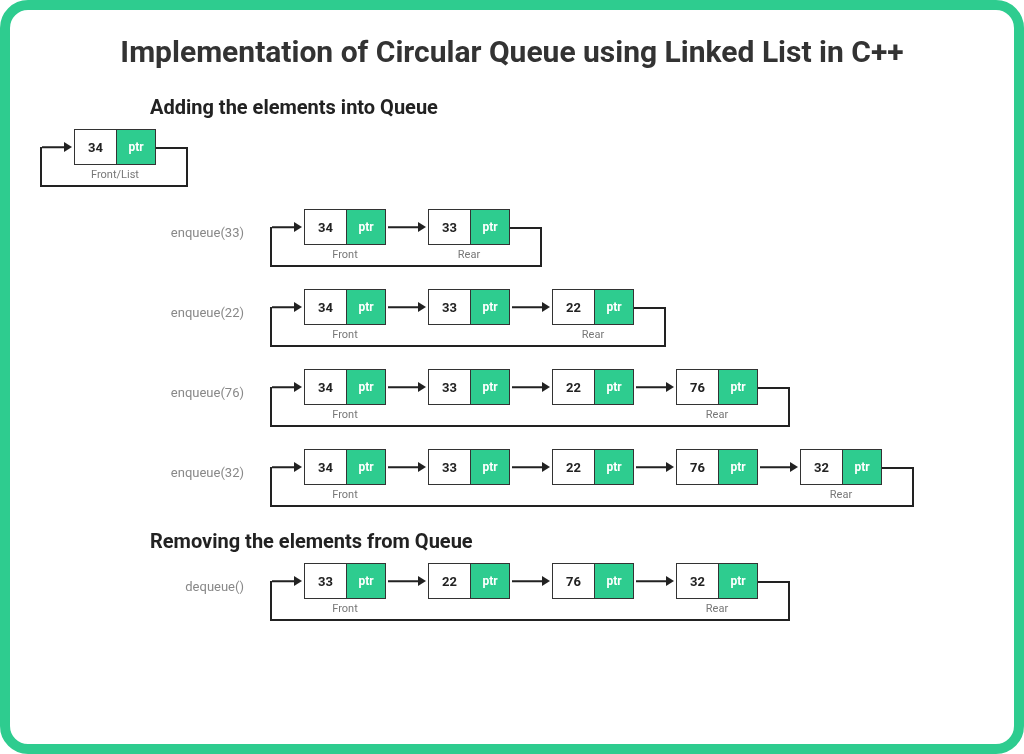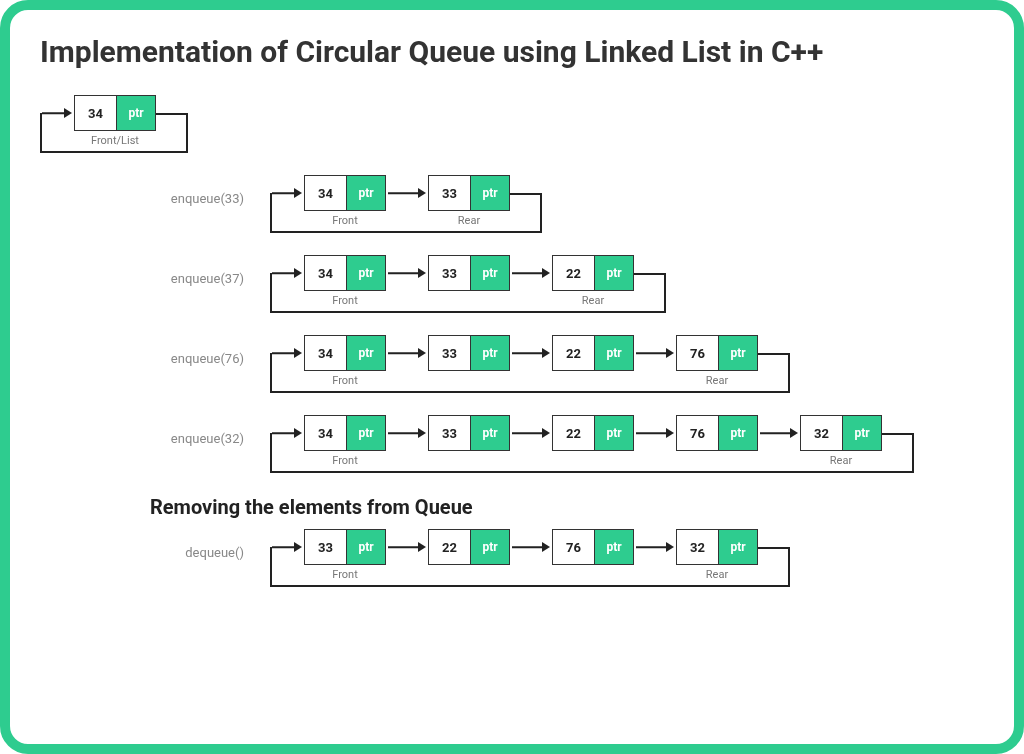--- a/index.html
+++ b/index.html
@@ -12,21 +12,21 @@
   }
   .frame {
     position: absolute;
     inset: 0;
     border: 10px solid #2ecc8f;
     border-radius: 28px;
     background: #fff;
     padding: 22px 30px 20px 30px;
   }
   .title {
-    text-align: left;
+    text-align: center;
     font-size: 30px;
     font-weight: 700;
     color: #333;
     line-height: 1.3;
     margin-bottom: 24px;
   }
   .section-heading {
     font-size: 20px;
     font-weight: 700;
     color: #222;
@@ -132,20 +132,21 @@
     width: 1.5px;
     background: #222;
   }
 </style>
 </head>
 <body>
 
 <div class="frame">
   <h1 class="title">Implementation of Circular Queue using Linked List in C++</h1>
 
+  <div class="section-heading">Adding the elements into Queue</div>
   <div id="add-container">
       <div class="row">
         <div class="chain">
           <div class="arrow" style="width: 34px;"></div>
           <div class="node-wrap">
             <div class="node">
               <div class="cell-val">34</div>
               <div class="cell-ptr">ptr</div>
             </div>
             <div class="node-label">Front/List</div>
@@ -179,21 +180,21 @@
           </div>
           <div class="return-path" style="left: 0px; top: 0px; width: 272px; height: 58px;">
             <div class="h1" style="left: 240px; top: 18px; width: 30px;"></div>
             <div class="v" style="left: 270px; top: 18px; height: 38px;"></div>
             <div class="h1" style="left: 0px; top: 56px; width: 271.5px;"></div>
             <div class="v" style="left: 0px; top: 18px; height: 38px;"></div>
           </div>
         </div>
       </div>
       <div class="row">
-        <div class="op-label">enqueue(37)</div>
+        <div class="op-label">enqueue(22)</div>
         <div class="chain">
           <div class="arrow" style="width: 34px;"></div>
           <div class="node-wrap">
             <div class="node">
               <div class="cell-val">34</div>
               <div class="cell-ptr">ptr</div>
             </div>
             <div class="node-label">Front</div>
           </div>
           <div class="arrow"></div>

